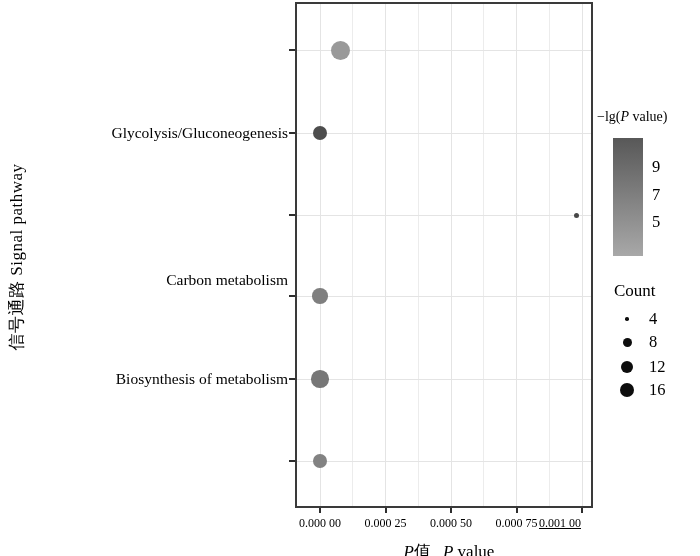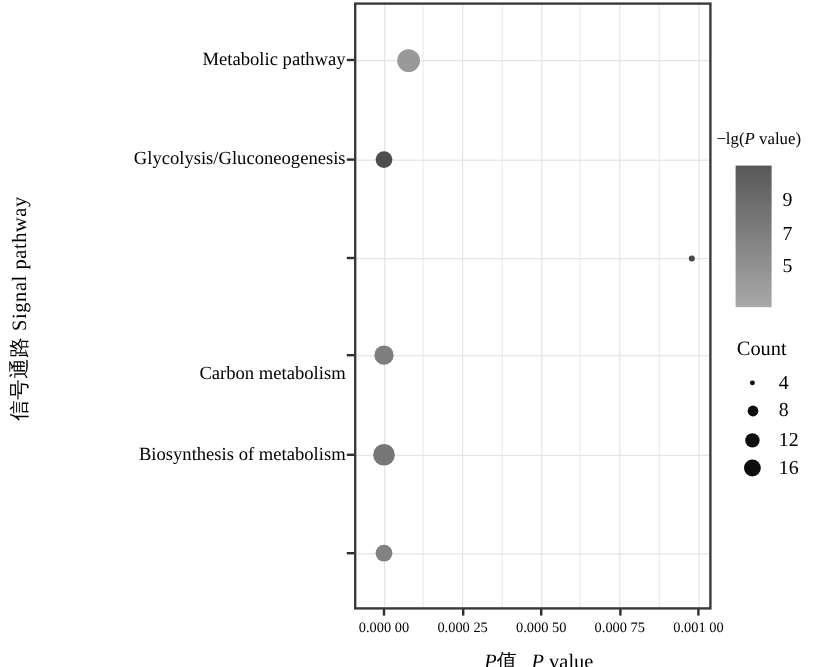--- a/index.html
+++ b/index.html
@@ -55,28 +55,27 @@
       <div class="gridline" style="left: 297px; top: 460.5px; width: 294px; height: 1px; background: rgb(228, 228, 228);"></div>
       <div class="tickmark" style="left: 319px; top: 507px; width: 2px; height: 6px;"></div>
       <div class="xtick-label" style="left: 320px;">0.000 00</div>
       <div class="tickmark" style="left: 384.5px; top: 507px; width: 2px; height: 6px;"></div>
       <div class="xtick-label" style="left: 385.5px;">0.000 25</div>
       <div class="tickmark" style="left: 450px; top: 507px; width: 2px; height: 6px;"></div>
       <div class="xtick-label" style="left: 451px;">0.000 50</div>
       <div class="tickmark" style="left: 515.5px; top: 507px; width: 2px; height: 6px;"></div>
       <div class="xtick-label" style="left: 516.5px;">0.000 75</div>
       <div class="tickmark" style="left: 581px; top: 507px; width: 2px; height: 6px;"></div>
-      <div class="xtick-label" style="left: 582px;">0.001 00</div>
+      <div class="xtick-label" style="left: 560px; text-decoration: underline;">0.001 00</div>
       <div class="tickmark" style="left: 289px; top: 49px; width: 6px; height: 2px;"></div>
-      <div class="cat-label" style="top: 40px;">Metabolic pathway</div>
       <div class="tickmark" style="left: 289px; top: 132px; width: 6px; height: 2px;"></div>
       <div class="cat-label" style="top: 123px;">Glycolysis/Gluconeogenesis</div>
       <div class="tickmark" style="left: 289px; top: 214px; width: 6px; height: 2px;"></div>
       <div class="tickmark" style="left: 289px; top: 295px; width: 6px; height: 2px;"></div>
-      <div class="cat-label" style="top: 302px;">Carbon metabolism</div>
+      <div class="cat-label" style="top: 270px;">Carbon metabolism</div>
       <div class="tickmark" style="left: 289px; top: 378px; width: 6px; height: 2px;"></div>
       <div class="cat-label" style="top: 369px;">Biosynthesis of metabolism</div>
       <div class="tickmark" style="left: 289px; top: 460px; width: 6px; height: 2px;"></div>
       <div class="bubble" style="left: 331.46px; top: 40.5px; width: 19px; height: 19px; background: rgb(153, 153, 153);"></div>
       <div class="bubble" style="left: 312.6px; top: 125.6px; width: 14.8px; height: 14.8px; background: rgb(77, 77, 77);"></div>
       <div class="bubble" style="left: 574.26px; top: 212.5px; width: 5px; height: 5px; background: rgb(71, 71, 71);"></div>
       <div class="bubble" style="left: 312.226px; top: 288.2px; width: 15.6px; height: 15.6px; background: rgb(127, 127, 127);"></div>
       <div class="bubble" style="left: 311.208px; top: 370.2px; width: 17.6px; height: 17.6px; background: rgb(119, 119, 119);"></div>
       <div class="bubble" style="left: 313.131px; top: 454.1px; width: 13.8px; height: 13.8px; background: rgb(130, 130, 130);"></div>
       <div class="cbar-dash" style="left: 613.5px; top: 165.5px;"></div>

